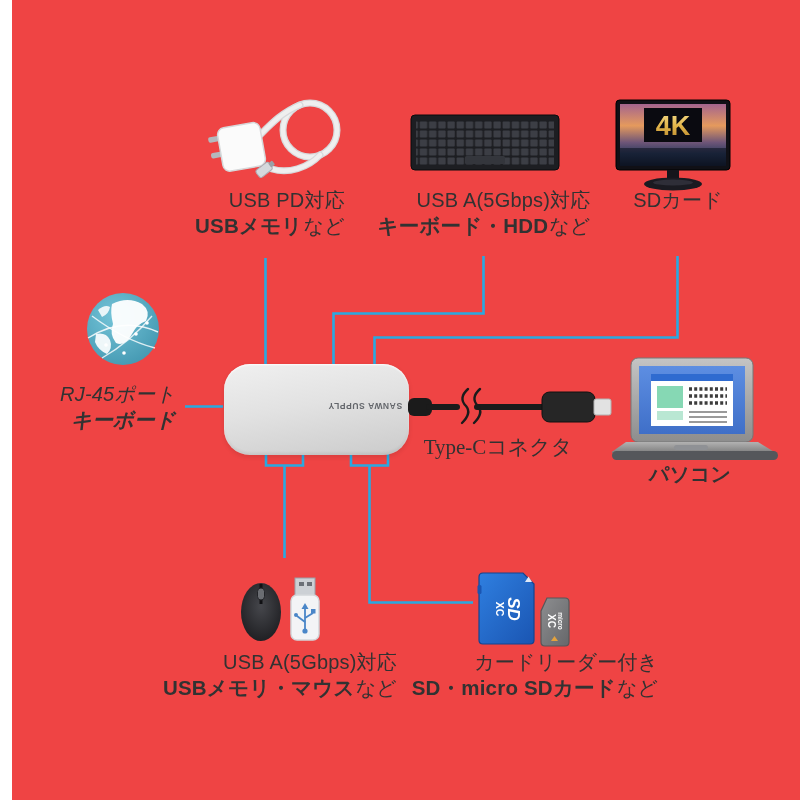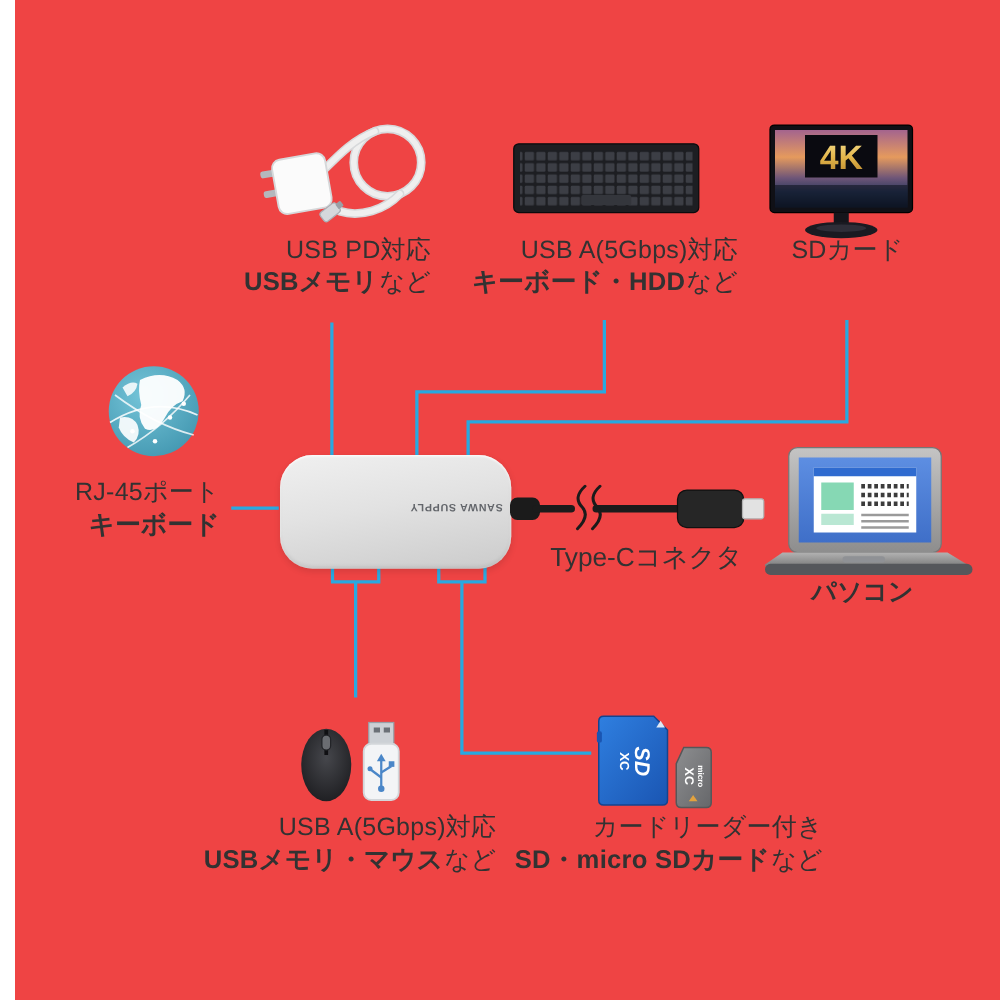--- a/index.html
+++ b/index.html
@@ -249,26 +249,26 @@
 
   <div class="label" style="left:472px;top:188px;">
     <div class="l1">USB A(5Gbps)対応</div>
     <div class="l2"><span>キーボード・HDD</span><span class="sfx">など</span></div>
   </div>
 
   <div class="label" style="left:666px;top:188px;">
     <div class="l1">SDカード</div>
   </div>
 
-  <div class="label" style="left:106px;top:382px;">
+  <div class="label" style="left:106px;top:382px;font-style:italic;">
     <div class="l1">RJ-45ポート</div>
     <div class="l2"><span>キーボード</span></div>
   </div>
 
-  <div class="label" style="left:505px;top:434px;">
+  <div class="label" style="left:486px;top:434px;font-family:Liberation Serif, serif;">
     <div class="single">Type-Cコネクタ</div>
   </div>
 
   <div class="label" style="left:678px;top:462px;">
     <div class="single bold">パソコン</div>
   </div>
 
   <div class="label" style="left:268px;top:650px;">
     <div class="l1">USB A(5Gbps)対応</div>
     <div class="l2"><span>USBメモリ・マウス</span><span class="sfx">など</span></div>

